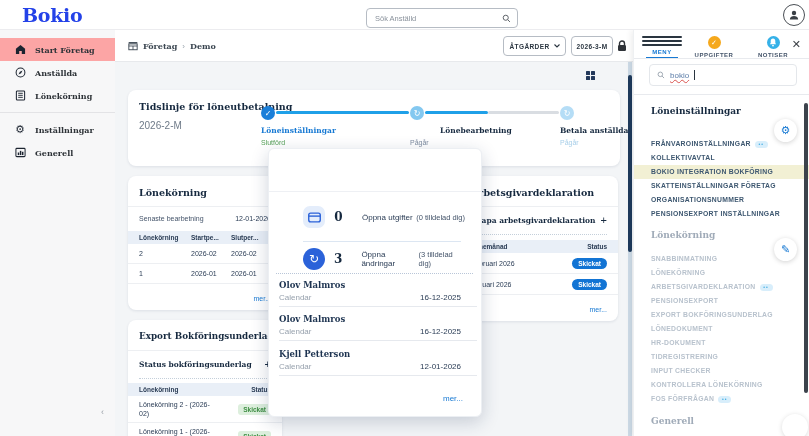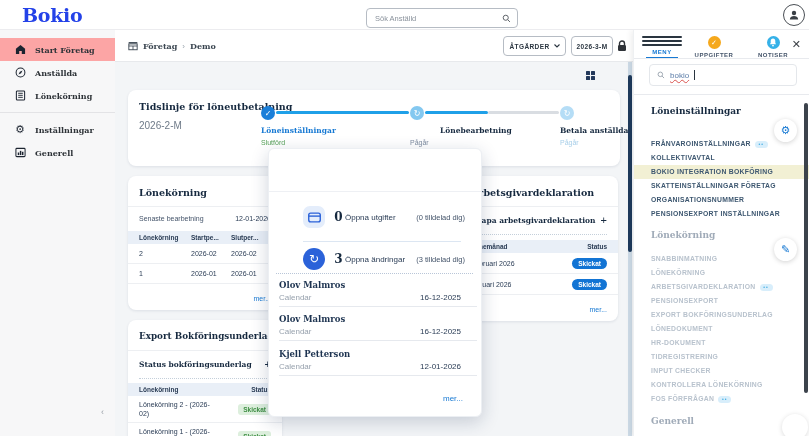--- a/index.html
+++ b/index.html
@@ -76,21 +76,21 @@
 
   
   .modal { position:absolute; left:268px; top:148px; width:214px; height:269px; background:#fff;
     border:1px solid #eceff3; border-radius:6px; box-shadow:0 5px 18px rgba(20,40,80,.20); z-index:10; }
   .m-title { position:absolute; left:34px; top:16px; font-size:11px; font-weight:bold; color:#16293f; }
   .m-div { position:absolute; left:0; right:0; top:42px; border-top:1px solid #eef0f4; }
   .m-row { position:absolute; left:34px; right:16px; height:24px; display:flex; align-items:center; cursor:pointer; }
   .m-ico { width:22px; height:22px; border-radius:7px; display:flex; align-items:center;
     justify-content:center; flex:none; }
   .m-count { font-size:12px; font-weight:bold; color:#16293f; margin-left:7px; width:13px; text-align:center; }
-  .m-lab { font-size:8px; color:#2a3c55; margin-left:0; }
+  .m-lab { font-size:8px; color:#2a3c55; margin-left:17px; }
   .m-as { margin-left:auto; font-size:7.5px; color:#44546a; }
   .m-entry-name { position:absolute; left:10px; font-size:8.5px; font-weight:bold; color:#1d3350; cursor:pointer; }
   .m-entry-sub { position:absolute; left:10px; right:20px; display:flex; justify-content:space-between;
     font-size:8px; }
   .m-entry-div { position:absolute; left:10px; right:4px; border-top:1px solid #e6e9ee; }
 
   
   .panel { position:absolute; left:633px; top:30px; width:176px; bottom:0; background:#fff;
     box-shadow:-2px 0 6px rgba(0,0,0,.07); border-left:1px solid #eef0f2; z-index:6; }
   .tab { position:absolute; top:6px; text-align:center; cursor:pointer; }

